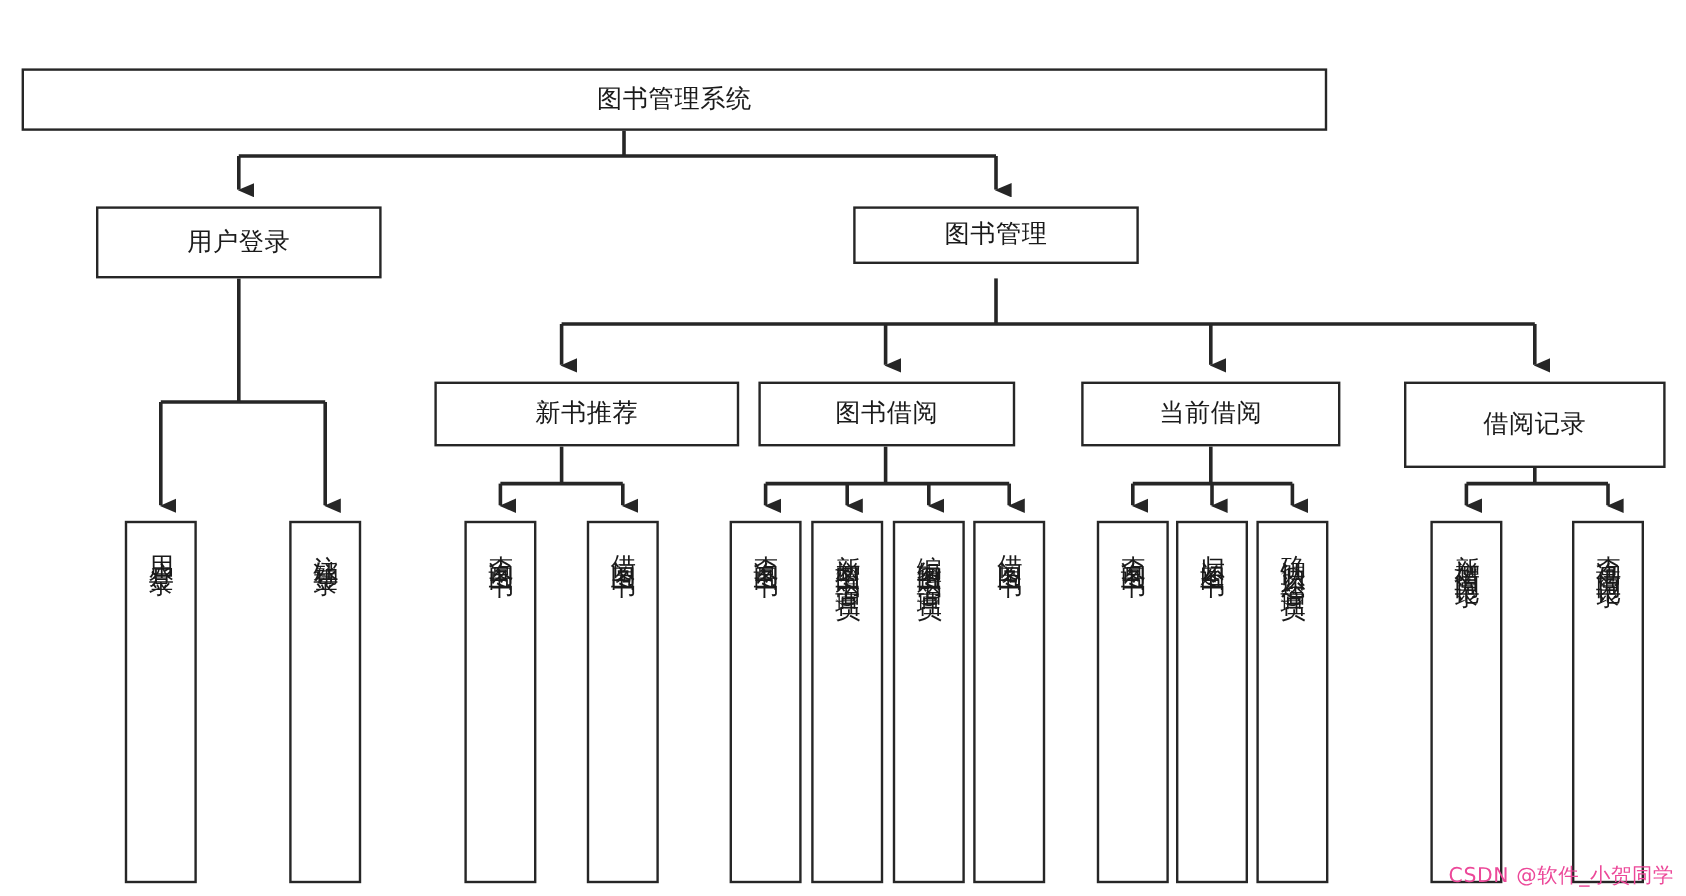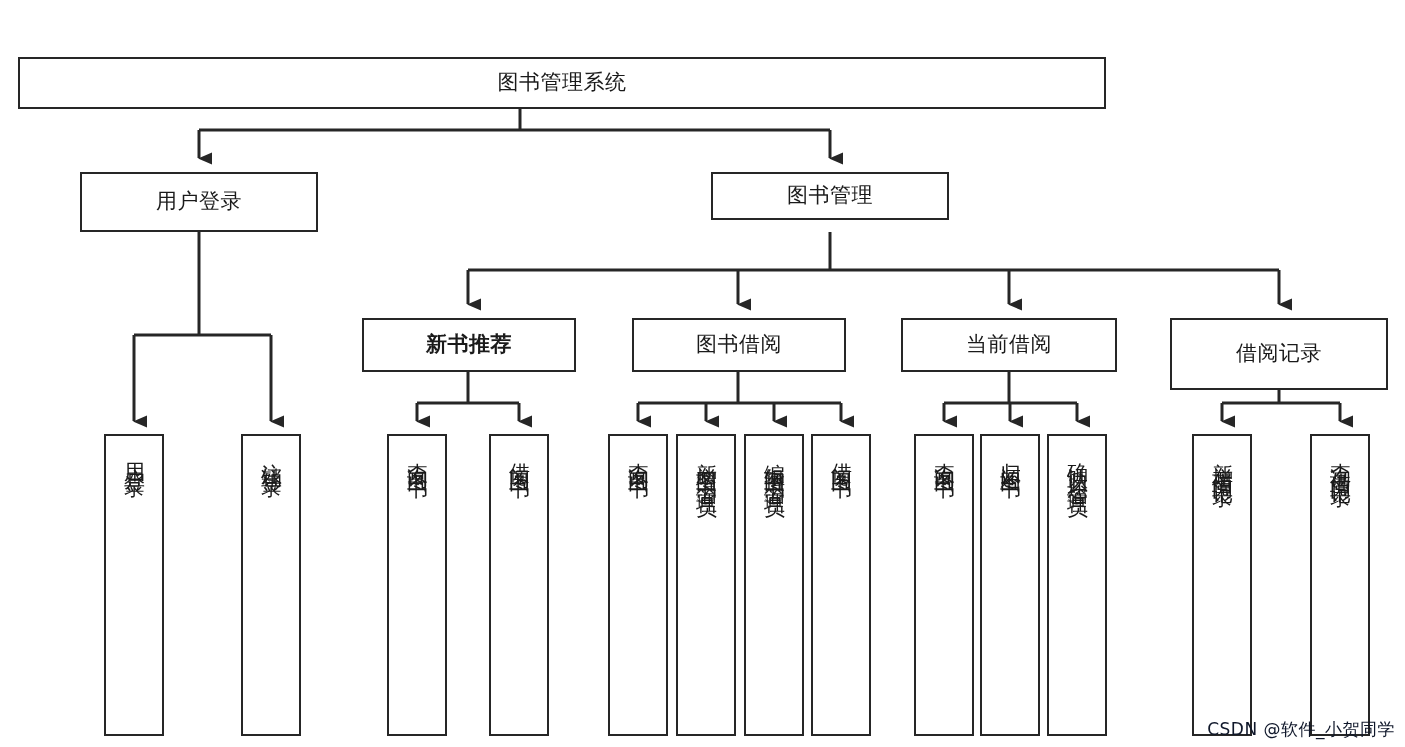--- a/index.html
+++ b/index.html
@@ -54,21 +54,21 @@
     text-orientation: upright;
     font-size: 21px;
     letter-spacing: 5px;
     line-height: 1.0;
   }
   #watermark {
     position: absolute;
     right: 10px;
     bottom: 6px;
     font-size: 17px;
-    color: #0f172a;
+    color: #ec4899;
     letter-spacing: 0.5px;
     z-index: 9;
     white-space: pre;
   }
 </style>
 </head>
 <body>
 
 <div id="diagram-root">
 
@@ -131,21 +131,21 @@
     <span class="label">图书管理系统</span>
   </div>
 
   <div class="node horiz" style="left:80px; top:172px; width:238px; height:60px;">
     <span class="label">用户登录</span>
   </div>
   <div class="node horiz" style="left:711px; top:172px; width:238px; height:48px;">
     <span class="label">图书管理</span>
   </div>
 
-  <div class="node horiz" style="left:362px; top:318px; width:214px; height:54px;font-weight:bold;">
+  <div class="node horiz" style="left:362px; top:318px; width:254px; height:54px;">
     <span class="label">新书推荐</span>
   </div>
   <div class="node horiz" style="left:901px; top:318px; width:216px; height:54px;">
     <span class="label">当前借阅</span>
   </div>
   <div class="node horiz" style="left:632px; top:318px; width:214px; height:54px;">
     <span class="label">图书借阅</span>
   </div>
   <div class="node horiz" style="left:1170px; top:318px; width:218px; height:72px;">
     <span class="label">借阅记录</span>

